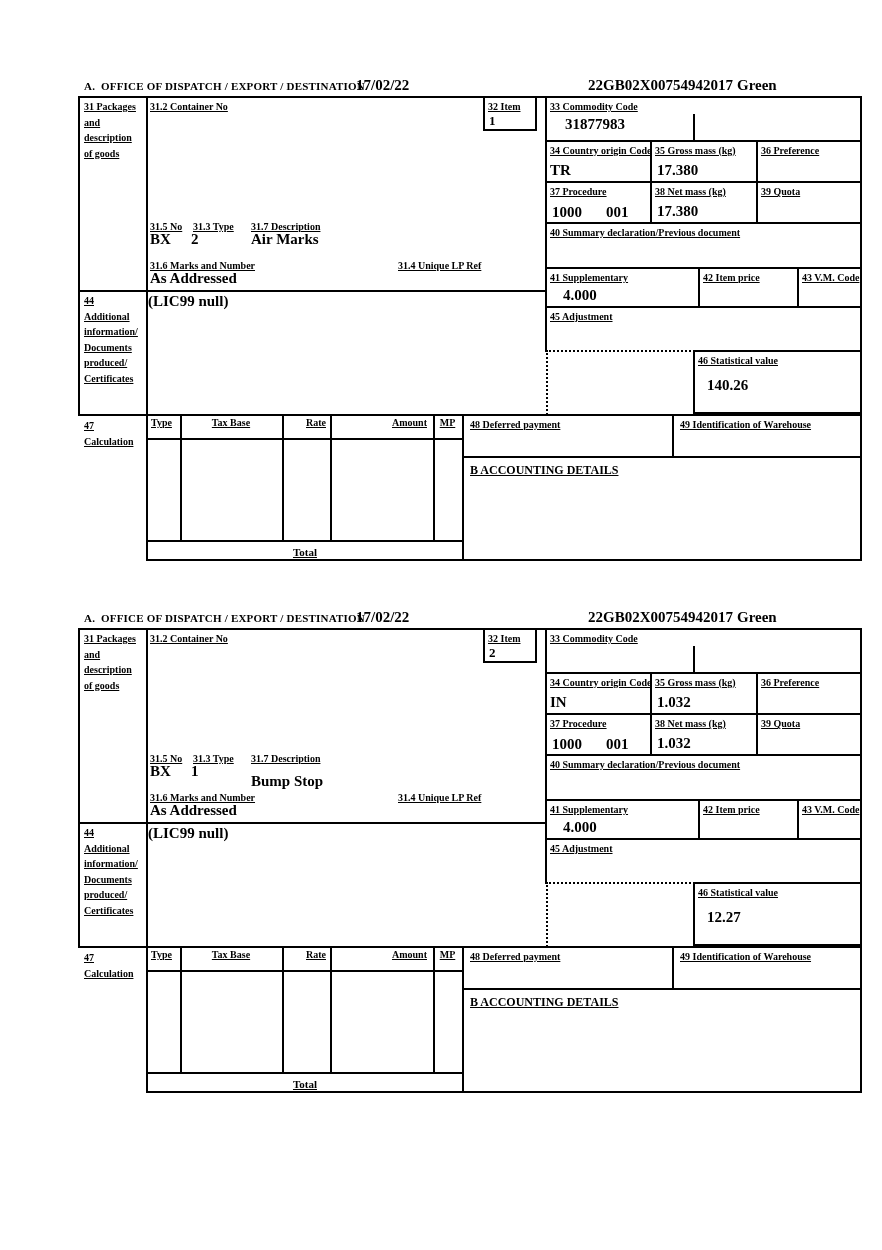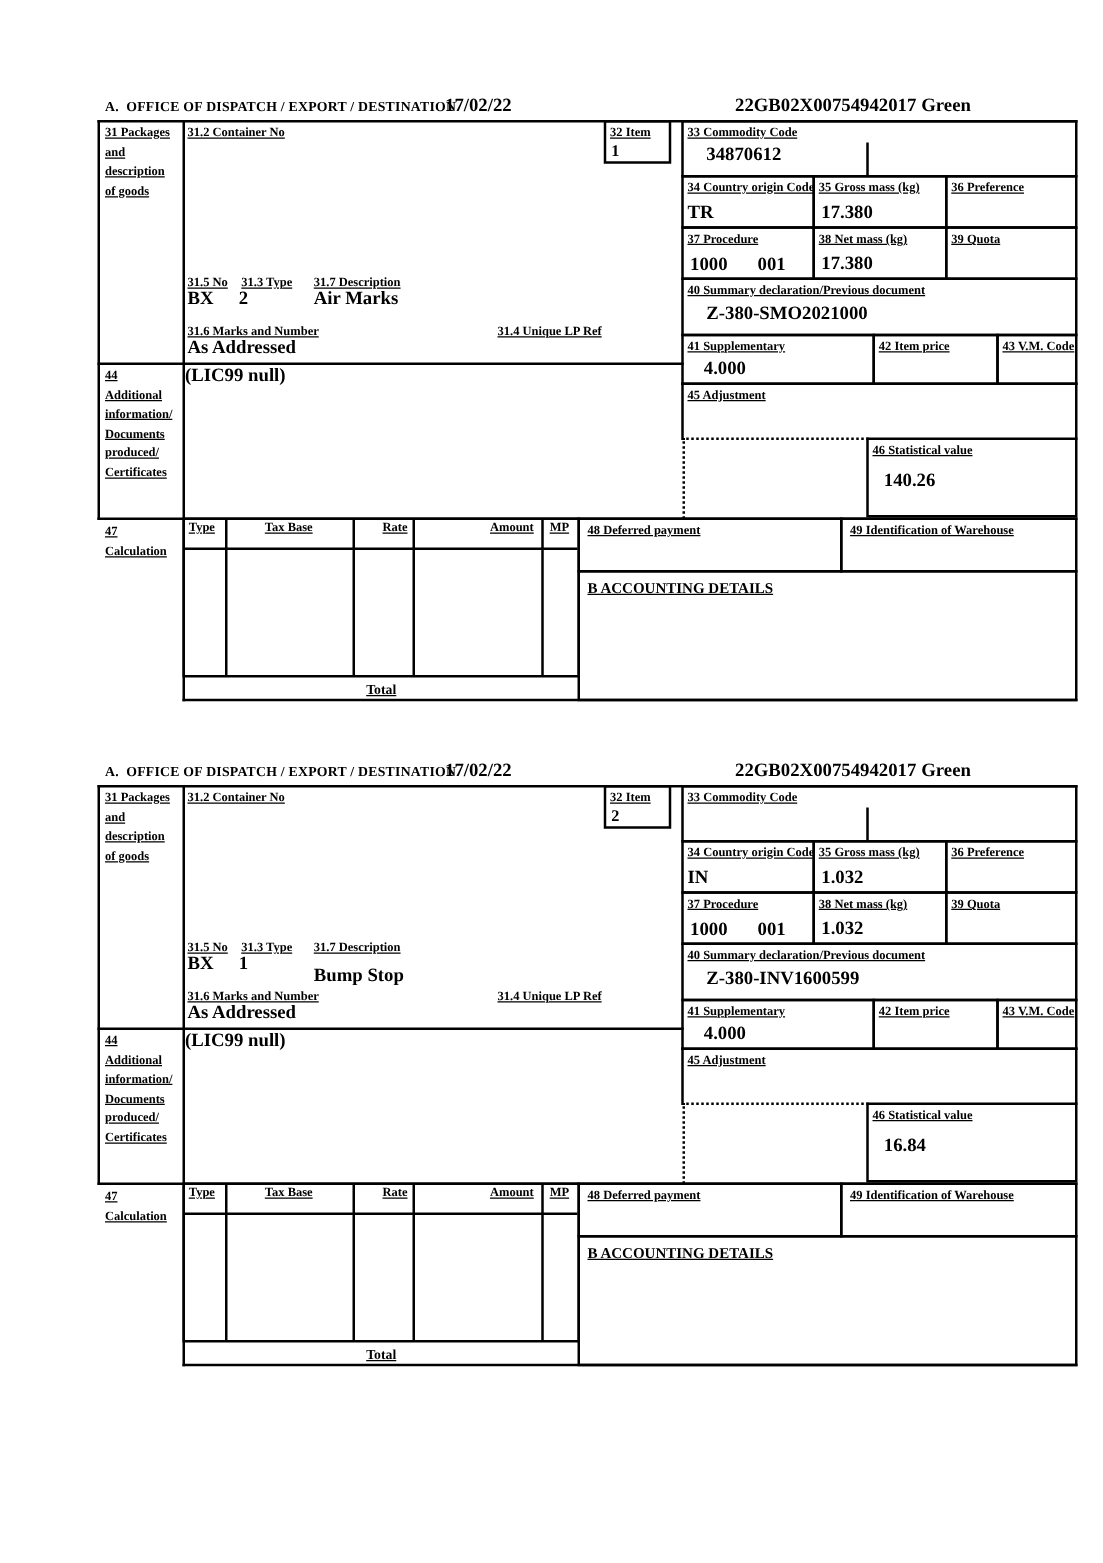--- a/index.html
+++ b/index.html
@@ -73,21 +73,21 @@
   <span class="abs val" style="left:251px;top:231px;">Air Marks</span>
 
   <span class="abs lbl" style="left:150px;top:258px;">31.6 Marks and Number</span>
   <span class="abs lbl" style="left:398px;top:258px;">31.4 Unique LP Ref</span>
   <span class="abs val" style="left:150px;top:270px;">As Addressed</span>
 
   <span class="abs val" style="left:148px;top:293px;">(LIC99 null)</span>
 
   <div class="box" style="left:545px;top:96px;width:317px;height:46px;">
     <span class="lbl">33 Commodity Code</span>
-    <div class="val" style="margin:2px 0 0 18px;">34870612</div>
+    <div class="val" style="margin:2px 0 0 18px;">31877983</div>
     <div class="vl" style="left:146px;top:16px;height:26px;"></div>
   </div>
 
   <div class="box" style="left:545px;top:140px;width:107px;height:43px;">
     <span class="lbl">34 Country origin Code</span>
     <div class="val" style="margin:4px 0 0 3px;">TR</div>
   </div>
   <div class="box" style="left:650px;top:140px;width:108px;height:43px;">
     <span class="lbl">35 Gross mass (kg)</span>
     <div class="val" style="margin:4px 0 0 5px;">17.380</div>
@@ -106,21 +106,20 @@
   <div class="box" style="left:650px;top:181px;width:108px;height:43px;">
     <span class="lbl">38 Net mass (kg)</span>
     <div class="val" style="margin:4px 0 0 5px;">17.380</div>
   </div>
   <div class="box" style="left:756px;top:181px;width:106px;height:43px;">
     <span class="lbl">39 Quota</span>
   </div>
 
   <div class="box" style="left:545px;top:222px;width:317px;height:47px;">
     <span class="lbl">40 Summary declaration/Previous document</span>
-    <div class="val" style="margin:3px 0 0 18px;">Z-380-SMO2021000</div>
   </div>
 
   <div class="box" style="left:545px;top:267px;width:155px;height:41px;">
     <span class="lbl">41 Supplementary</span>
     <div class="val" style="margin:2px 0 0 16px;">4.000</div>
   </div>
   <div class="box" style="left:698px;top:267px;width:101px;height:41px;">
     <span class="lbl">42 Item price</span>
   </div>
   <div class="box" style="left:797px;top:267px;width:65px;height:41px;">
@@ -247,21 +246,20 @@
   <div class="box" style="left:650px;top:181px;width:108px;height:43px;">
     <span class="lbl">38 Net mass (kg)</span>
     <div class="val" style="margin:4px 0 0 5px;">1.032</div>
   </div>
   <div class="box" style="left:756px;top:181px;width:106px;height:43px;">
     <span class="lbl">39 Quota</span>
   </div>
 
   <div class="box" style="left:545px;top:222px;width:317px;height:47px;">
     <span class="lbl">40 Summary declaration/Previous document</span>
-    <div class="val" style="margin:3px 0 0 18px;">Z-380-INV1600599</div>
   </div>
 
   <div class="box" style="left:545px;top:267px;width:155px;height:41px;">
     <span class="lbl">41 Supplementary</span>
     <div class="val" style="margin:2px 0 0 16px;">4.000</div>
   </div>
   <div class="box" style="left:698px;top:267px;width:101px;height:41px;">
     <span class="lbl">42 Item price</span>
   </div>
   <div class="box" style="left:797px;top:267px;width:65px;height:41px;">
@@ -269,21 +267,21 @@
   </div>
 
   <div class="box" style="left:545px;top:306px;width:317px;height:46px;border-bottom:none;">
     <span class="lbl">45 Adjustment</span>
   </div>
   <div class="dh" style="left:546px;top:350px;width:149px;"></div>
   <div class="dv" style="left:546px;top:350px;height:65px;"></div>
 
   <div class="box" style="left:693px;top:350px;width:169px;height:64px;">
     <span class="lbl">46 Statistical value</span>
-    <div class="val" style="margin:9px 0 0 12px;">16.84</div>
+    <div class="val" style="margin:9px 0 0 12px;">12.27</div>
   </div>
 
   <div class="box" style="left:146px;top:414px;width:318px;height:128px;">
     <div class="vl" style="left:32px;top:0;height:124px;"></div>
     <div class="vl" style="left:134px;top:0;height:124px;"></div>
     <div class="vl" style="left:182px;top:0;height:124px;"></div>
     <div class="vl" style="left:285px;top:0;height:124px;"></div>
     <div class="hl" style="left:0;top:22px;width:314px;"></div>
   </div>
   <span class="hdrcell" style="left:151px;">Type</span>

